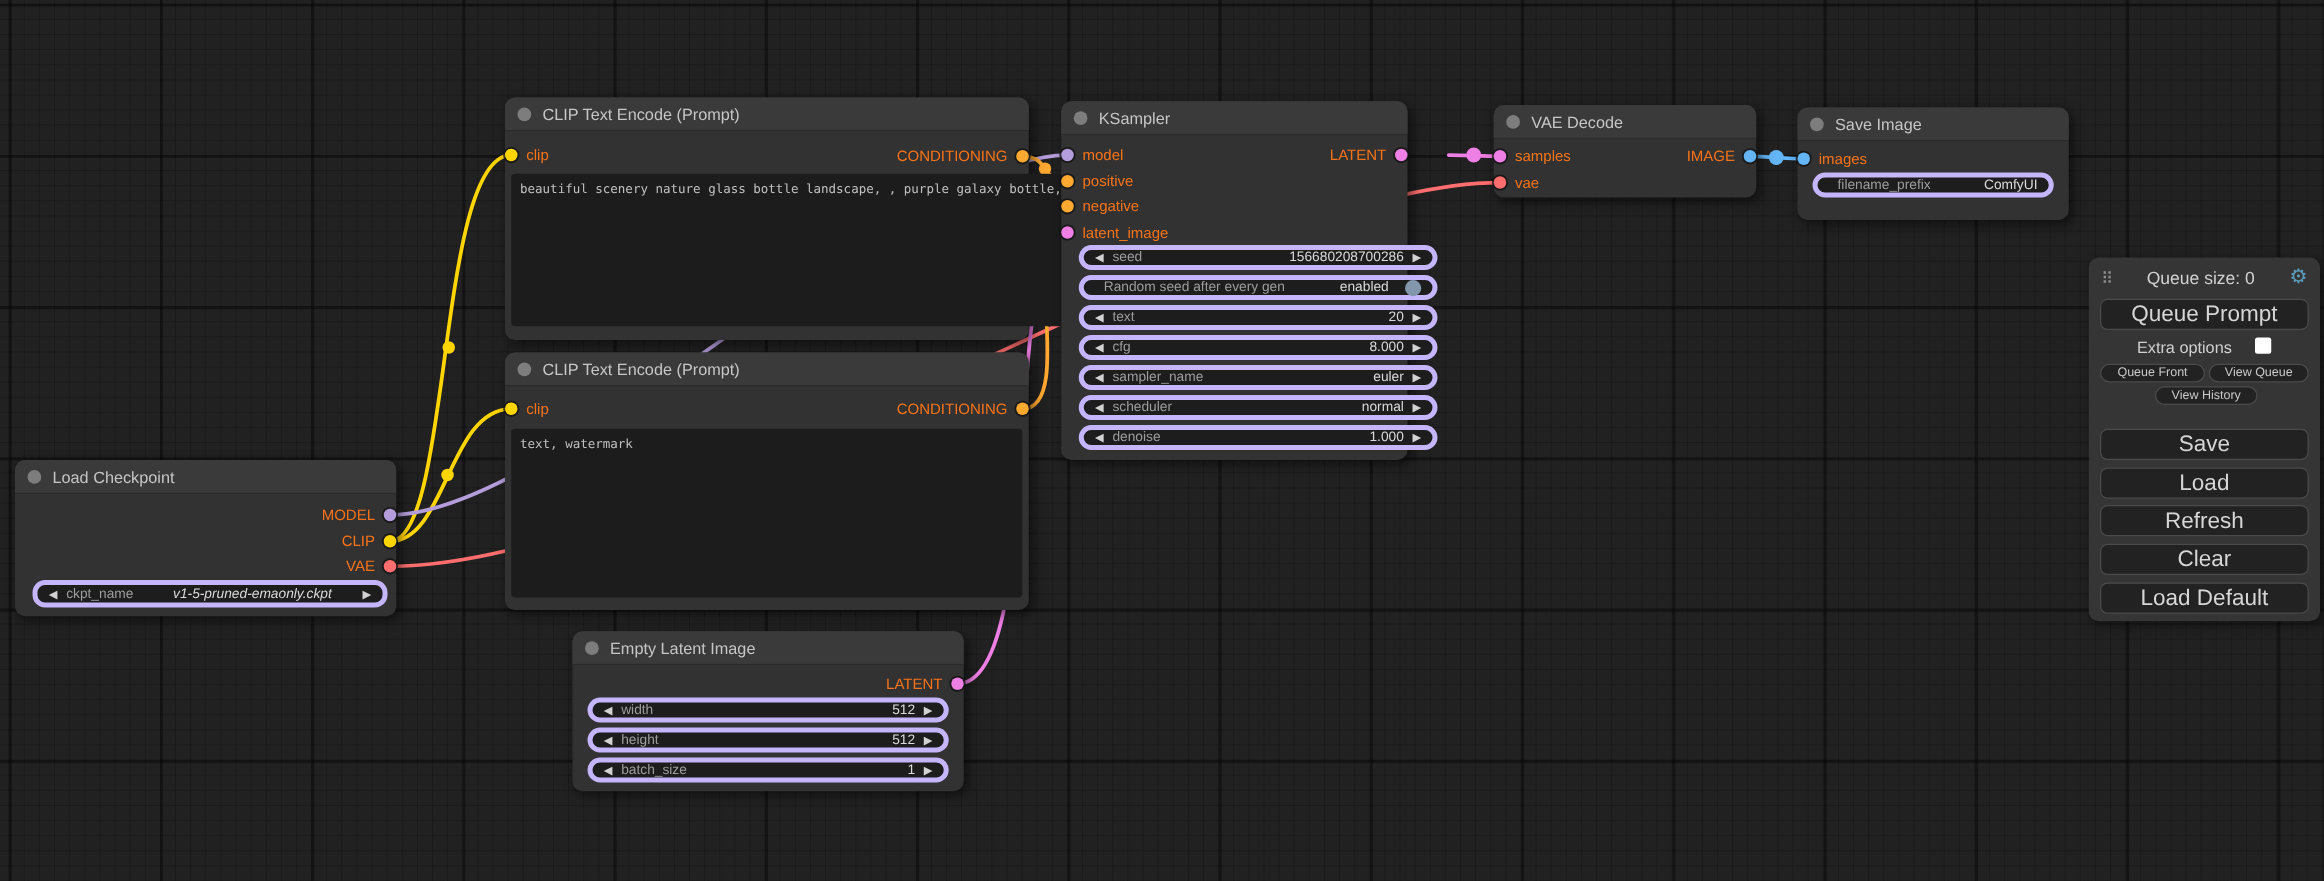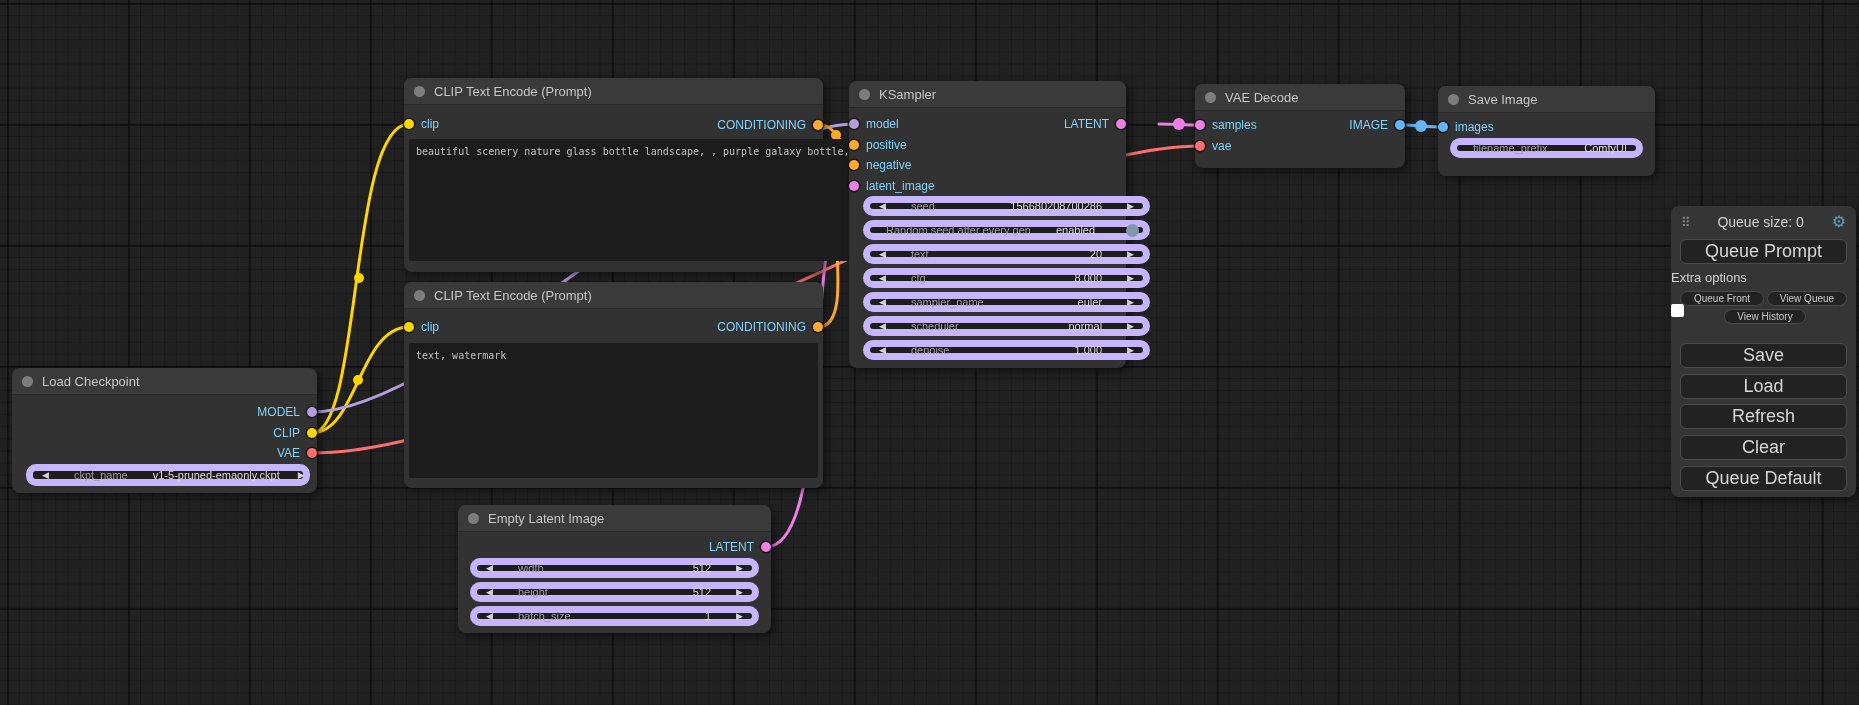--- a/index.html
+++ b/index.html
@@ -18,52 +18,52 @@
   #wires{position:absolute;left:0;top:0;}
   #wires path{fill:none;stroke-width:3;stroke-linecap:round;}
 
   .node{position:absolute;background:#323232;border-radius:8px;
     box-shadow:3px 3px 9px rgba(0,0,0,.55);color:#bdbdbd;}
   .ntitle{height:27px;background:#3a3a3a;border-radius:8px 8px 0 0;
     border-bottom:1px solid #2a2a2a;display:flex;align-items:center;
     padding:0 10px;font-size:13px;color:#c6c6c6;box-sizing:border-box;}
   .tdot{width:11px;height:11px;border-radius:50%;background:#7d7d7d;margin-right:9px;flex:none;}
 
-  .port{position:absolute;height:20px;display:flex;align-items:center;font-size:12px;color:#7dd3fc;}
+  .port{position:absolute;height:20px;display:flex;align-items:center;font-size:12px;color:#f97316;}
   .port.in{left:0;padding-left:17px;}
   .port.out{right:0;padding-right:17px;justify-content:flex-end;}
   .pdot{position:absolute;width:10px;height:10px;border-radius:50%;top:5px;
     box-shadow:0 0 0 1.5px rgba(18,18,18,.75);}
   .port.in .pdot{left:0px;}
   .port.out .pdot{right:0px;}
 
-  .widget{position:absolute;height:20px;background:#1d1d1d;border:7px solid #c4b5fd;
+  .widget{position:absolute;height:20px;background:#1d1d1d;border:4px solid #c4b5fd;
     border-radius:10px;display:flex;align-items:center;font-size:11px;
-    padding:0 9px;box-sizing:border-box;color:#9d9d9d;gap:18px;}
+    padding:0 9px;box-sizing:border-box;color:#9d9d9d;}
   .warrow{color:#d2d2d2;font-size:9px;line-height:1;flex:none;}
   .wlabel{margin:0 7px;color:#9d9d9d;white-space:nowrap;}
   .wvalue{margin-left:auto;padding-right:7px;color:#dadada;white-space:nowrap;}
-  .wvalue.center{margin:16px auto;padding:0;}
+  .wvalue.center{margin:16px auto;padding:0;font-style:italic;}
   .knob{width:13px;height:13px;border-radius:50%;background:#8296ac;margin-left:6px;flex:none;}
 
   .ntext{position:absolute;background:#1c1c1c;border-radius:3px;color:#c0c0c0;
     font-family:"DejaVu Sans Mono",monospace;font-size:10px;line-height:15px;
     padding:5px 7px;white-space:pre-wrap;word-break:break-word;box-sizing:border-box;overflow:hidden;}
 
   #queue{position:absolute;left:1671px;top:206px;width:185px;height:291px;background:#353535;
     border-radius:8px;box-shadow:3px 3px 9px rgba(0,0,0,.55);}
   .qheader{position:absolute;left:0;top:7px;width:100%;height:18px;display:flex;align-items:center;padding:0 10px;box-sizing:border-box;}
   .qhandle{color:#8b8b8b;font-size:13px;letter-spacing:-1px;}
   .qsize{flex:1;text-align:center;color:#d2d2d2;font-size:14px;}
   .qgear{font-size:16px;line-height:1;}
   .qbig{position:absolute;left:9px;width:167px;height:25px;background:#222;border:1px solid #4b4b4b;
     border-radius:6px;color:#d6d6d6;font-size:18px;display:flex;align-items:center;justify-content:center;
     box-sizing:border-box;cursor:pointer;}
   .qextra{position:absolute;left:0;top:64px;width:100%;display:flex;align-items:flex-start;justify-content:center;
-    gap:19px;color:#d0d0d0;font-size:13px;flex-direction:column;}
+    gap:19px;color:#d0d0d0;font-size:13px;}
   .qcheck{width:13px;height:13px;background:#ffffff;border-radius:2px;display:inline-block;}
   .qsmall{position:absolute;height:15px;background:#222;border:1px solid #4b4b4b;border-radius:8px;
     color:#c9c9c9;font-size:10px;display:flex;align-items:center;justify-content:center;box-sizing:border-box;cursor:pointer;}
 </style>
 </head>
 <body>
 
 <div id="canvas">
 
   <svg id="wires" width="1859" height="705">
@@ -233,21 +233,21 @@
       <span class="warrow">▶</span>
     </div>
     <div class="widget" style="left:14px;top:259px;width:287px">
       <span class="warrow">◀</span>
       <span class="wlabel">denoise</span>
       <span class="wvalue">1.000</span>
       <span class="warrow">▶</span>
     </div>
   </div>
 
-  <div class="node" style="left:1195px;top:84px;width:210px;height:84px">
+  <div class="node" style="left:1195px;top:84px;width:210px;height:74px">
     <div class="ntitle">
       <span class="tdot"></span>
       <span>VAE Decode</span>
     </div>
     <div class="port in" style="top:31px">
       <span class="pdot" style="background: rgb(238, 127, 228);"></span>
       <span>samples</span>
     </div>
     <div class="port in" style="top:52px">
       <span class="pdot" style="background: rgb(255, 110, 110);"></span>
@@ -285,16 +285,16 @@
       <span>Extra options</span>
       <span class="qcheck"></span>
     </div>
     <div class="qsmall" style="left:9px;top:85px;width:84px">Queue Front</div>
     <div class="qsmall" style="left:96px;top:85px;width:80px">View Queue</div>
     <div class="qsmall" style="left:53px;top:103px;width:82px">View History</div>
     <div class="qbig" style="top:137px">Save</div>
     <div class="qbig" style="top:168px">Load</div>
     <div class="qbig" style="top:198px">Refresh</div>
     <div class="qbig" style="top:229px">Clear</div>
-    <div class="qbig" style="top:260px">Queue Default</div>
+    <div class="qbig" style="top:260px">Load Default</div>
   </div>
 
 </div>
 
 </body></html>

